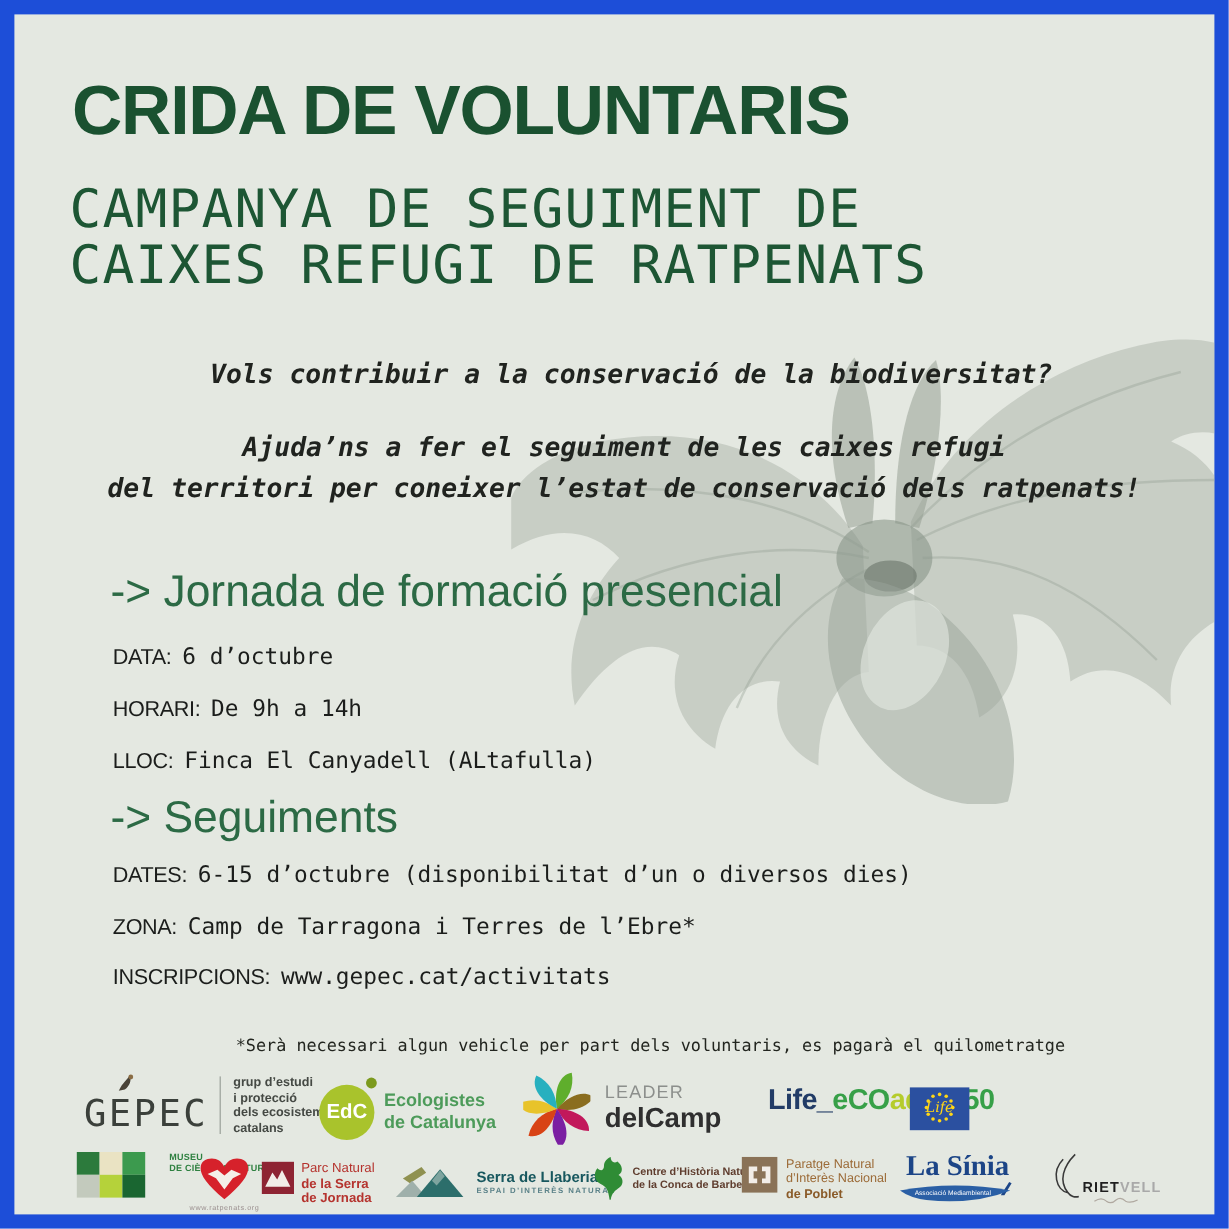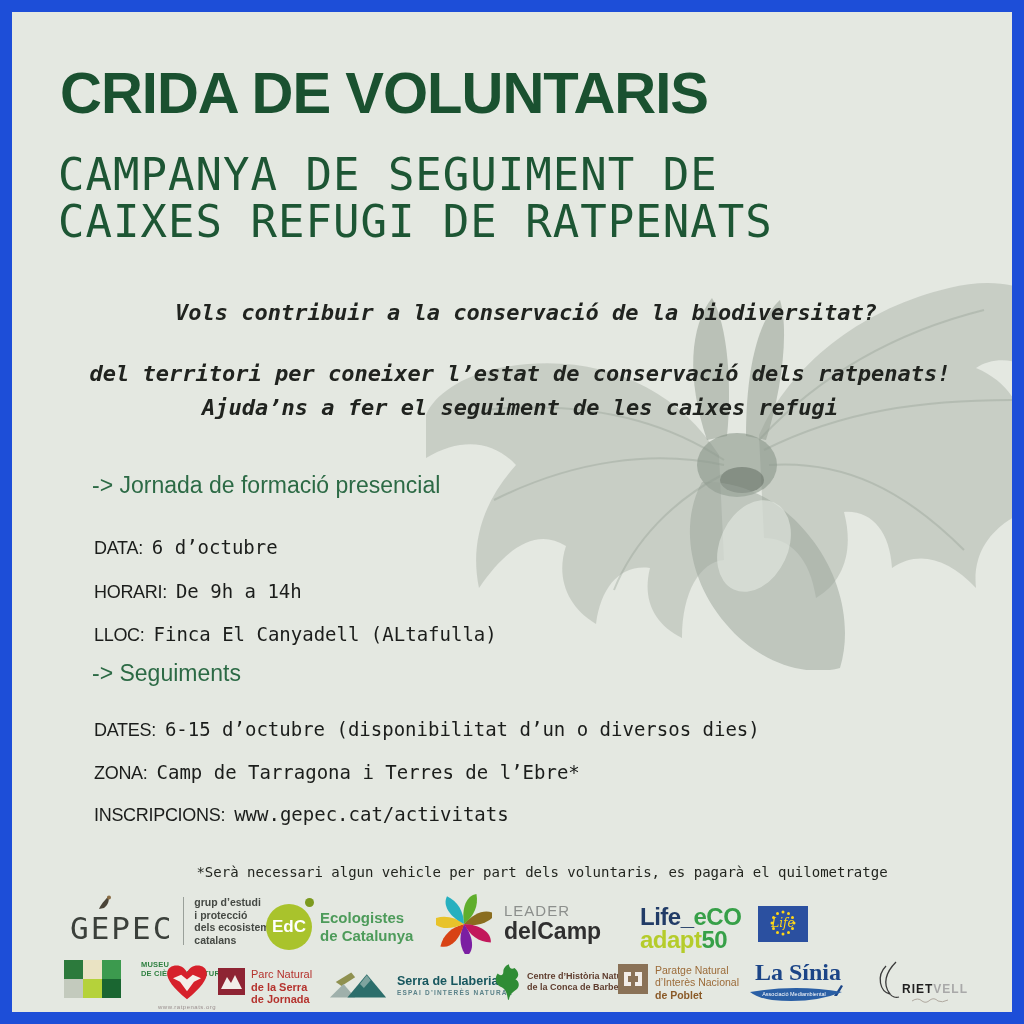--- a/index.html
+++ b/index.html
@@ -17,21 +17,21 @@
   .subtitle{position:absolute;left:46px;top:140px;color:#1d5634;
             font-family:"DejaVu Sans Mono",monospace;font-size:44px;font-weight:500;
             line-height:1.06;letter-spacing:1px;}
   .introQ{position:absolute;left:0;right:0;top:288px;text-align:center;color:#20231f;
           font-family:"DejaVu Sans Mono",monospace;font-weight:bold;font-style:oblique;
           font-size:22px;transform:translateX(14px);}
   .introP{position:absolute;left:0;right:0;top:345px;text-align:center;color:#20231f;
           font-family:"DejaVu Sans Mono",monospace;font-weight:bold;font-style:oblique;
           font-size:22px;line-height:1.55;transform:translateX(8px);}
 
-  .sh{position:absolute;left:80px;margin:0;color:#2c6a45;font-size:23px;font-weight:500;
+  .sh{position:absolute;left:80px;margin:0;color:#2c6a45;font-size:37px;font-weight:500;
       letter-spacing:0;}
   .sh1{top:460px;}  .sh2{top:648px;}
 
   .row{position:absolute;left:82px;display:flex;align-items:baseline;gap:9px;white-space:nowrap;}
   .row .label{font-size:18px;color:#1b1d1b;letter-spacing:-0.3px;}
   .row .value{font-family:"DejaVu Sans Mono",monospace;font-size:19px;color:#1b1d1b;}
   .r1a{top:524px;} .r1b{top:568px;} .r1c{top:611px;}
   .r2a{top:706px;} .r2b{top:749px;} .r2c{top:791px;}
 
   .footnote{position:absolute;left:0;right:0;top:852px;text-align:center;
@@ -49,21 +49,21 @@
   .gepec-desc{font-size:10.5px;color:#454944;line-height:1.2;font-weight:600;}
   .edc{left:254px;top:892px;gap:8px;}
   .edc-badge{position:relative;width:46px;height:46px;border-radius:50%;background:#a9c32c;
              display:flex;align-items:center;justify-content:center;
              color:#ffffff;font-weight:bold;font-size:17px;}
   .edc-dot{position:absolute;right:-2px;top:-6px;width:9px;height:9px;border-radius:50%;background:#7c9a1e;}
   .edc-name{color:#4d9b5a;font-weight:bold;font-size:15px;line-height:1.2;}
   .leader{left:424px;top:880px;gap:12px;}
   .leader-name1{color:#8c8f8c;font-size:15px;letter-spacing:1px;line-height:1.05;}
   .leader-name2{color:#2f2f2f;font-size:23px;font-weight:bold;line-height:1.05;}
-  .life{left:628px;top:894px;flex-direction:column;align-items:flex-start;line-height:1;}
+  .life{left:628px;top:894px;flex-direction:row;align-items:flex-start;line-height:1;}
   .life-l1,.life-l2{font-size:24px;font-weight:900;letter-spacing:-0.5px;line-height:0.95;}
   .life-navy{color:#223c67;} .life-green{color:#37a048;} .life-lime{color:#b5cc2b;}
   .eu{left:746px;top:894px;gap:20px;}
   .eu-text{color:#2b50a0;font-weight:bold;font-size:14px;line-height:1.25;}
   
   .museu{left:52px;top:948px;flex-direction:row;align-items:flex-start;gap:20px;}
   .museu-grid{display:grid;grid-template-columns:repeat(3,19px);grid-auto-rows:19px;}
   .museu-text{font-size:7.5px;font-weight:bold;color:#2e8040;line-height:1.25;letter-spacing:0.2px;}
   .heart{left:146px;top:952px;flex-direction:column;gap:2px;}
   .heart-cap{font-size:6px;color:#9a8f8f;letter-spacing:0.5px;}
@@ -104,22 +104,22 @@
     </svg>
 
     <h1 class="title">CRIDA DE VOLUNTARIS</h1>
     <div class="subtitle">
       <div>CAMPANYA DE SEGUIMENT DE</div>
       <div>CAIXES REFUGI DE RATPENATS</div>
     </div>
 
     <div class="introQ">Vols contribuir a la conservació de la biodiversitat?</div>
     <div class="introP">
+      <div>Ajuda’ns a fer el seguiment de les caixes refugi</div>
       <div>del territori per coneixer l’estat de conservació dels ratpenats!</div>
-      <div>Ajuda’ns a fer el seguiment de les caixes refugi</div>
     </div>
 
     <h2 class="sh sh1">-&gt; Jornada de formació presencial</h2>
     <div class="row r1a">
       <span class="label">DATA:</span>
       <span class="value mono">6 d’octubre</span>
     </div>
     <div class="row r1b">
       <span class="label">HORARI:</span>
       <span class="value mono">De 9h a 14h</span>

